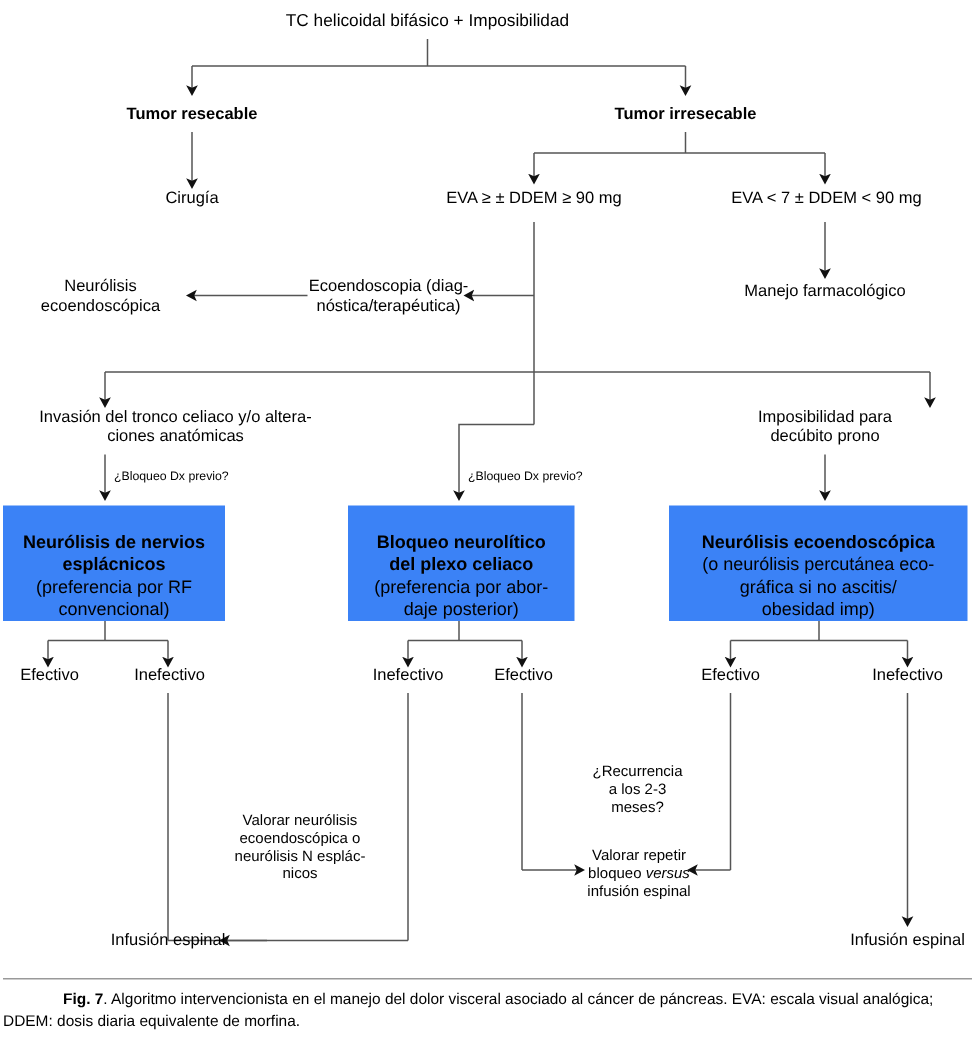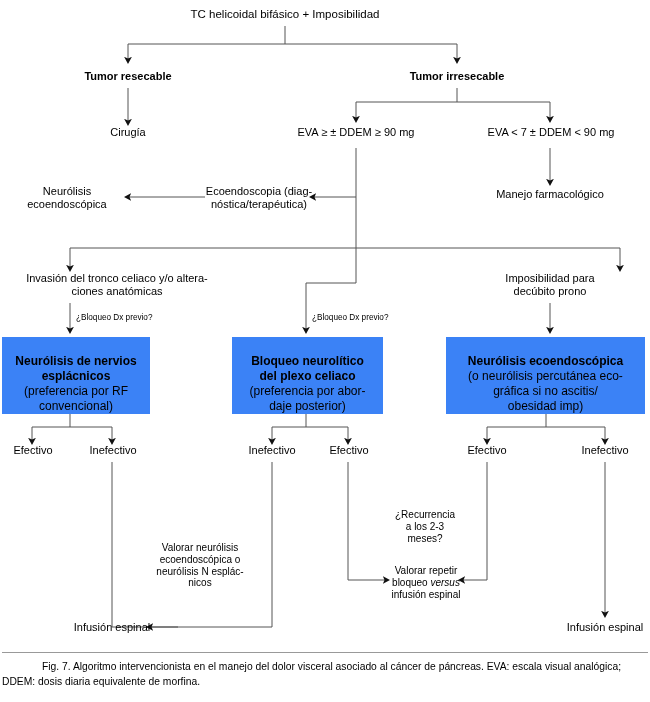--- a/index.html
+++ b/index.html
@@ -23,21 +23,21 @@
     display:flex;align-items:flex-end;justify-content:center;
     text-align:center;line-height:1.25;font-size:12px;
   }
   .gbox .hd{font-weight:bold;display:block;}
   .gbox .sb{display:block;}
 
   .caption{
     position:absolute;left:2px;top:660px;width:646px;
     font-size:10.3px;line-height:1.45;text-align:left;
   }
-  .caption .figno{font-weight:normal;padding-left:40px;}
+  .caption .figno{font-weight:bold;padding-left:40px;}
   .rule{position:absolute;left:2px;top:652px;width:646px;height:1px;background:#999;}
   .ital{font-style:italic;}
 </style>
 </head>
 <body>
 
 <div id="canvas">
 
   <svg class="lines" viewBox="0 0 650 702">
     <defs>

